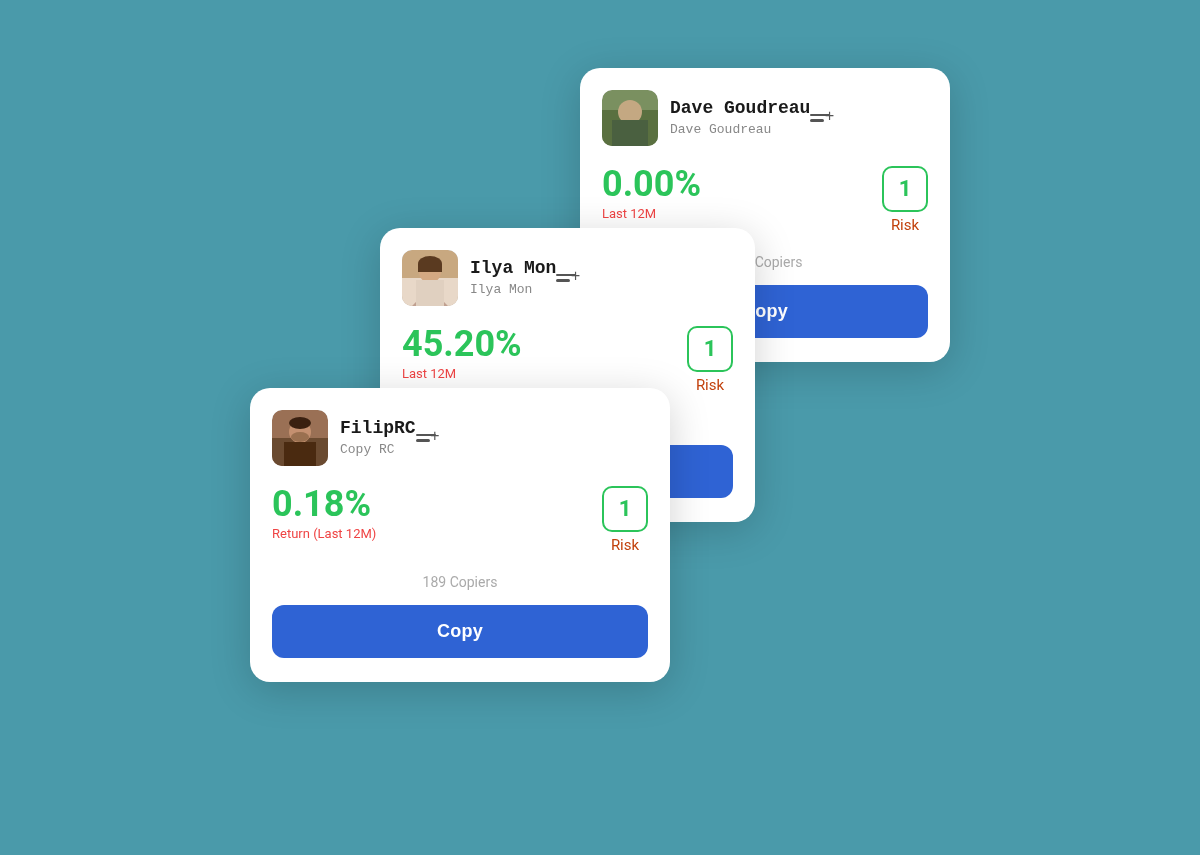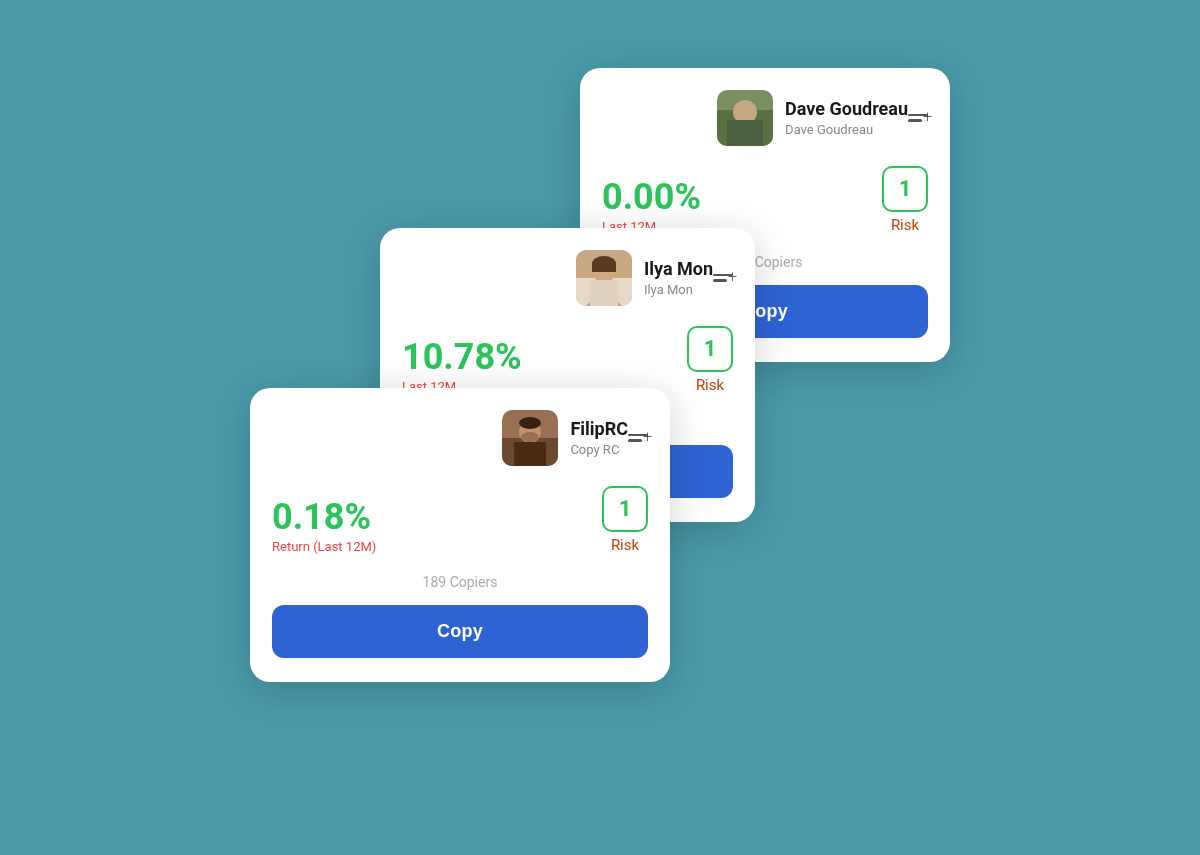--- a/index.html
+++ b/index.html
@@ -51,22 +51,23 @@
     .card-1 {
       top: 320px;
       left: 0;
       z-index: 3;
       width: 420px;
     }
 
     .card-header {
       display: flex;
       align-items: center;
-      justify-content: flex-end;
+      justify-content: flex-start;
       margin-bottom: 20px;
+      font-family: Liberation Mono, monospace;
     }
 
     .card-header-left {
       display: flex;
       align-items: center;
       gap: 12px;
     }
 
     .avatar {
       width: 56px;
@@ -125,21 +126,21 @@
       font-size: 16px;
       color: #555;
       font-weight: 300;
       position: absolute;
       right: -4px;
       bottom: -4px;
     }
 
     .card-stats {
       display: flex;
-      align-items: flex-end;
+      align-items: flex-start;
       justify-content: space-between;
       margin-bottom: 18px;
     }
 
     .return-value {
       font-size: 36px;
       font-weight: 700;
       color: #2bc45a;
       line-height: 1;
       margin-bottom: 4px;
@@ -277,21 +278,21 @@
         <div class="menu-icon-inner">
           <div class="menu-line"></div>
           <div class="menu-line menu-line-short"></div>
         </div>
         <span class="menu-plus">+</span>
       </div>
     </div>
 
     <div class="card-stats">
       <div>
-        <div class="return-value">10.78%</div>
+        <div class="return-value">45.20%</div>
         <div class="return-label">Last 12M</div>
       </div>
       <div class="risk-badge">
         <div class="risk-number">1</div>
         <div class="risk-label">Risk</div>
       </div>
     </div>
 
     <div class="copiers-section">
       <span class="copiers-count">189 Copiers</span>

